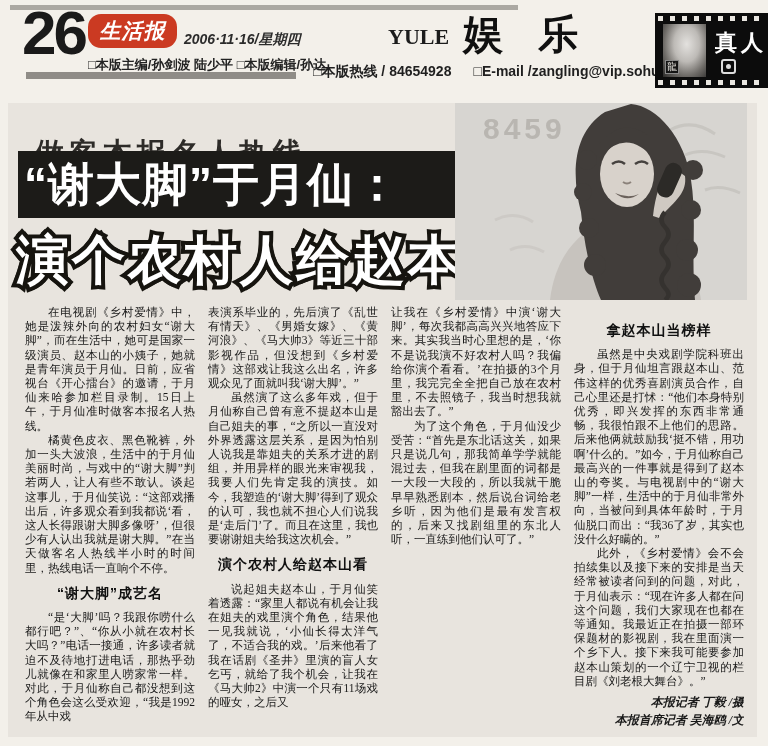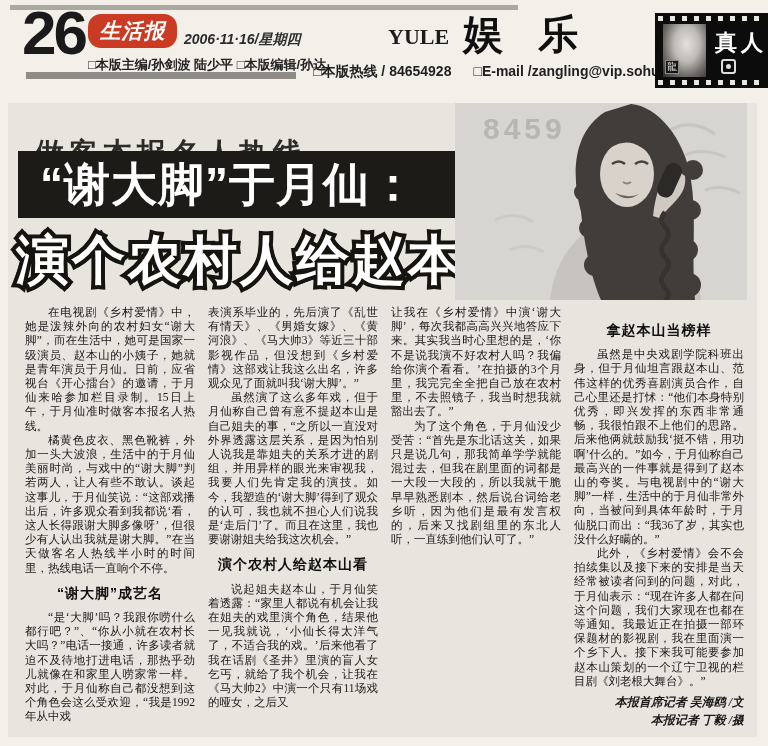--- a/index.html
+++ b/index.html
@@ -32,21 +32,21 @@
   .film-stamp { position:absolute; left:10px; top:47px; width:14px; height:14px; background:#141414; border:1px solid #8a8a8a;
     color:#f0ede7; font-size:10px; line-height:12px; text-align:center; font-family:"Liberation Serif", serif; }
   .film-title { position:absolute; left:60px; top:15px; color:#fff; font-size:22px; font-weight:900; letter-spacing:4px; white-space:nowrap; }
   .film-emblem { position:absolute; left:66px; top:46px; width:15px; height:15px; border:2px solid #ddd; border-radius:3px;
     display:flex; align-items:center; justify-content:center; }
   .film-emblem i { width:5px; height:5px; background:#ddd; border-radius:50%; }
   
   .article { position:absolute; left:8px; top:103px; width:749px; height:634px; background:#e8e4de; overflow:hidden; }
   .kicker { position:absolute; left:27px; top:7px; font-size:29px; font-weight:600; letter-spacing:5px; color:#2d2b28;margin-top:24px; }
   .headline-box { position:absolute; left:10px; top:48px; width:446px; height:67px; background:#1c1b18;
-    display:flex; align-items:center; padding-left:22px; }
+    display:flex; align-items:center; padding-left:6px; }
   .headline-box span { color:#fff; font-size:46px; font-weight:900; letter-spacing:1px; white-space:nowrap; }
   .hl { position:absolute; left:8px; top:122px; white-space:nowrap; font-size:53px; font-weight:900; letter-spacing:3px; }
   .hl-stroke { position:absolute; left:0; top:0; color:#16140f; -webkit-text-stroke:8px #16140f;
     text-shadow:3px 3px 0 #16140f,-3px -3px 0 #16140f,3px -3px 0 #16140f,-3px 3px 0 #16140f,3px 0 0 #16140f,-3px 0 0 #16140f,0 3px 0 #16140f,0 -3px 0 #16140f; }
   .hl-fill { position:relative; color:#ffffff; }
   
   .photo { position:absolute; left:447px; top:-3px; width:292px; height:200px; background:#14532d; overflow:hidden; }
   .photo svg { display:block; }
   .photo-number { position:absolute; left:28px; top:12px; font-size:30px; font-weight:700; color:#b9b6b1; letter-spacing:4px;
     font-family:"Liberation Sans", sans-serif; }
@@ -146,18 +146,18 @@
     </section>
     <section class="col col-3">
       <p class="para">让我在《乡村爱情》中演‘谢大脚’，每次我都高高兴兴地答应下来。其实我当时心里想的是，‘你不是说我演不好农村人吗？我偏给你演个看看。’在拍摄的3个月里，我完完全全把自己放在农村里，不去照镜子，我当时想我就豁出去了。”</p>
       <p class="para indent">为了这个角色，于月仙没少受苦：“首先是东北话这关，如果只是说几句，那我简单学学就能混过去，但我在剧里面的词都是一大段一大段的，所以我就干脆早早熟悉剧本，然后说台词给老乡听，因为他们是最有发言权的，后来又找剧组里的东北人听，一直练到他们认可了。”</p>
     </section>
     <section class="col col-4">
       <h3 class="subhead first">拿赵本山当榜样</h3>
       <p class="para indent">虽然是中央戏剧学院科班出身，但于月仙坦言跟赵本山、范伟这样的优秀喜剧演员合作，自己心里还是打怵：“他们本身特别优秀，即兴发挥的东西非常通畅，我很怕跟不上他们的思路。后来他俩就鼓励我‘挺不错，用功啊’什么的。”如今，于月仙称自己最高兴的一件事就是得到了赵本山的夸奖。与电视剧中的“谢大脚”一样，生活中的于月仙非常外向，当被问到具体年龄时，于月仙脱口而出：“我36了岁，其实也没什么好瞒的。”</p>
       <p class="para indent">此外，《乡村爱情》会不会拍续集以及接下来的安排是当天经常被读者问到的问题，对此，于月仙表示：“现在许多人都在问这个问题，我们大家现在也都在等通知。我最近正在拍摄一部环保题材的影视剧，我在里面演一个乡下人。接下来我可能要参加赵本山策划的一个辽宁卫视的栏目剧《刘老根大舞台》。”</p>
       <div class="byline-group">
+        <p class="byline">本报记者 丁毅 /摄</p>
         <p class="byline">本报首席记者 吴海鸥 /文</p>
-        <p class="byline">本报记者 丁毅 /摄</p>
       </div>
     </section>
   </div>
 </main>
 
 </body></html>

